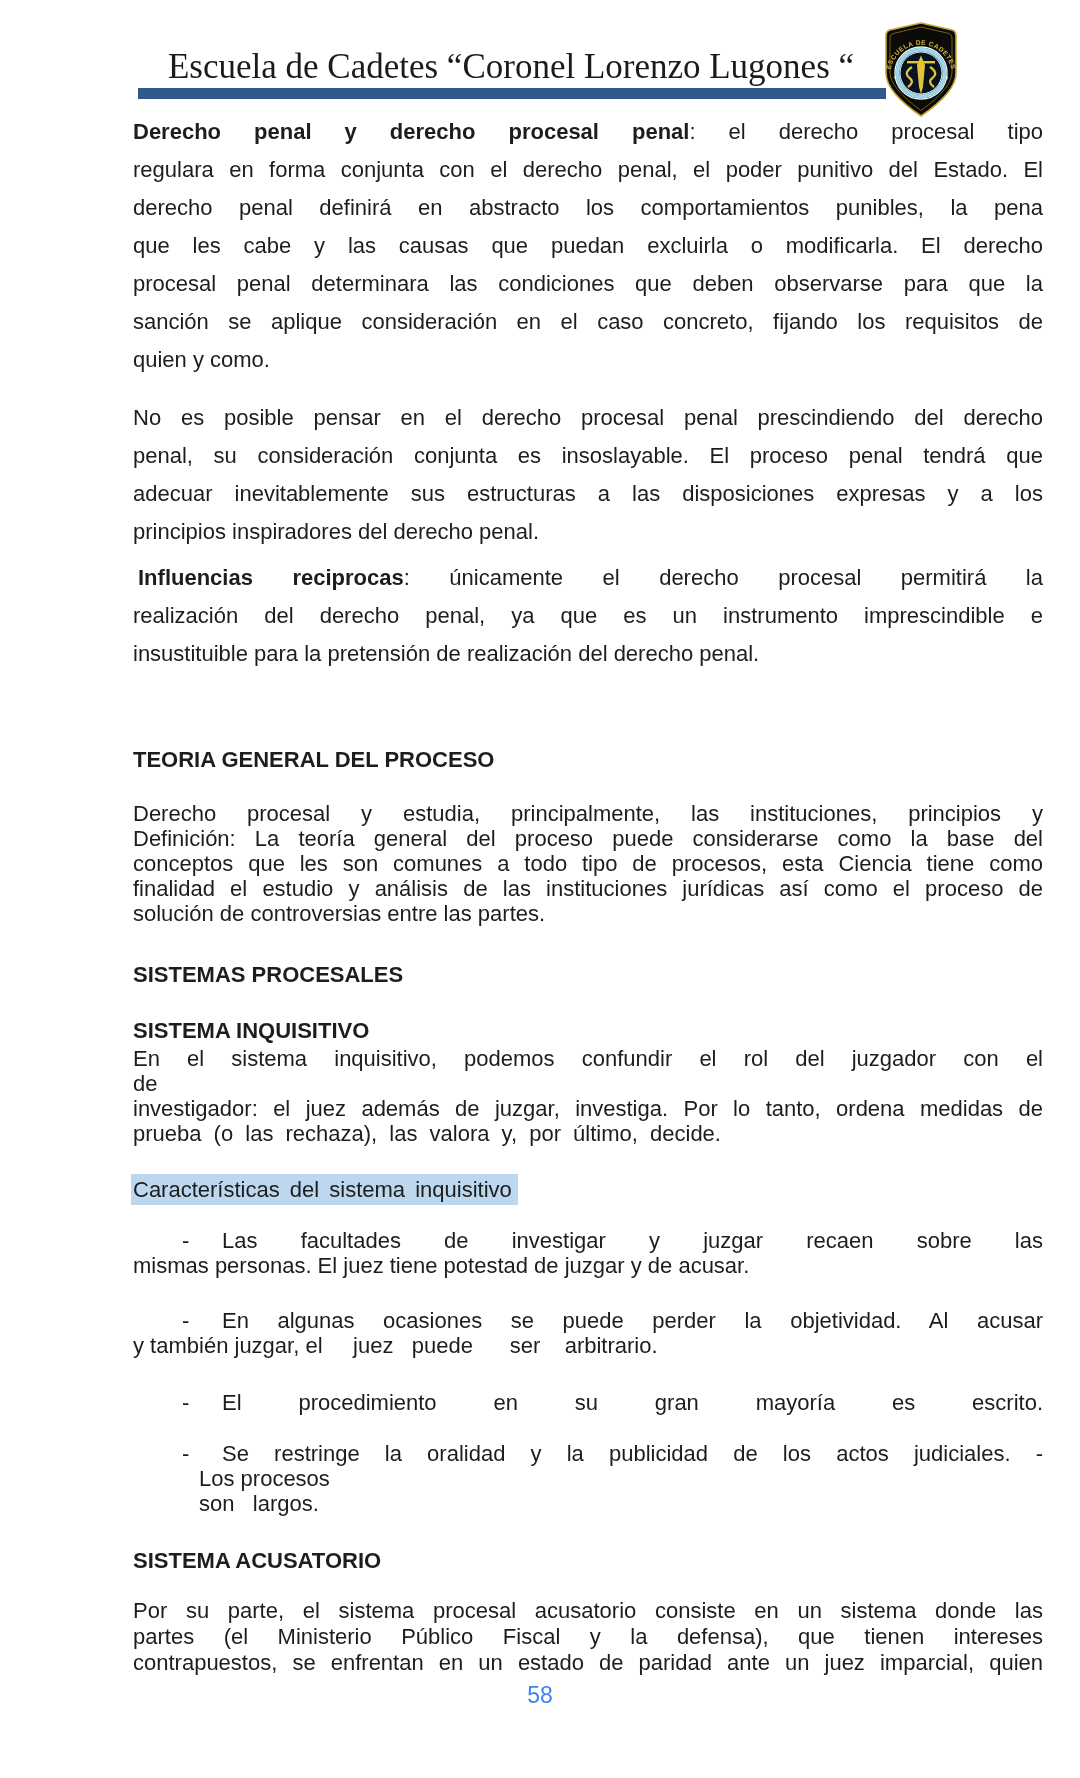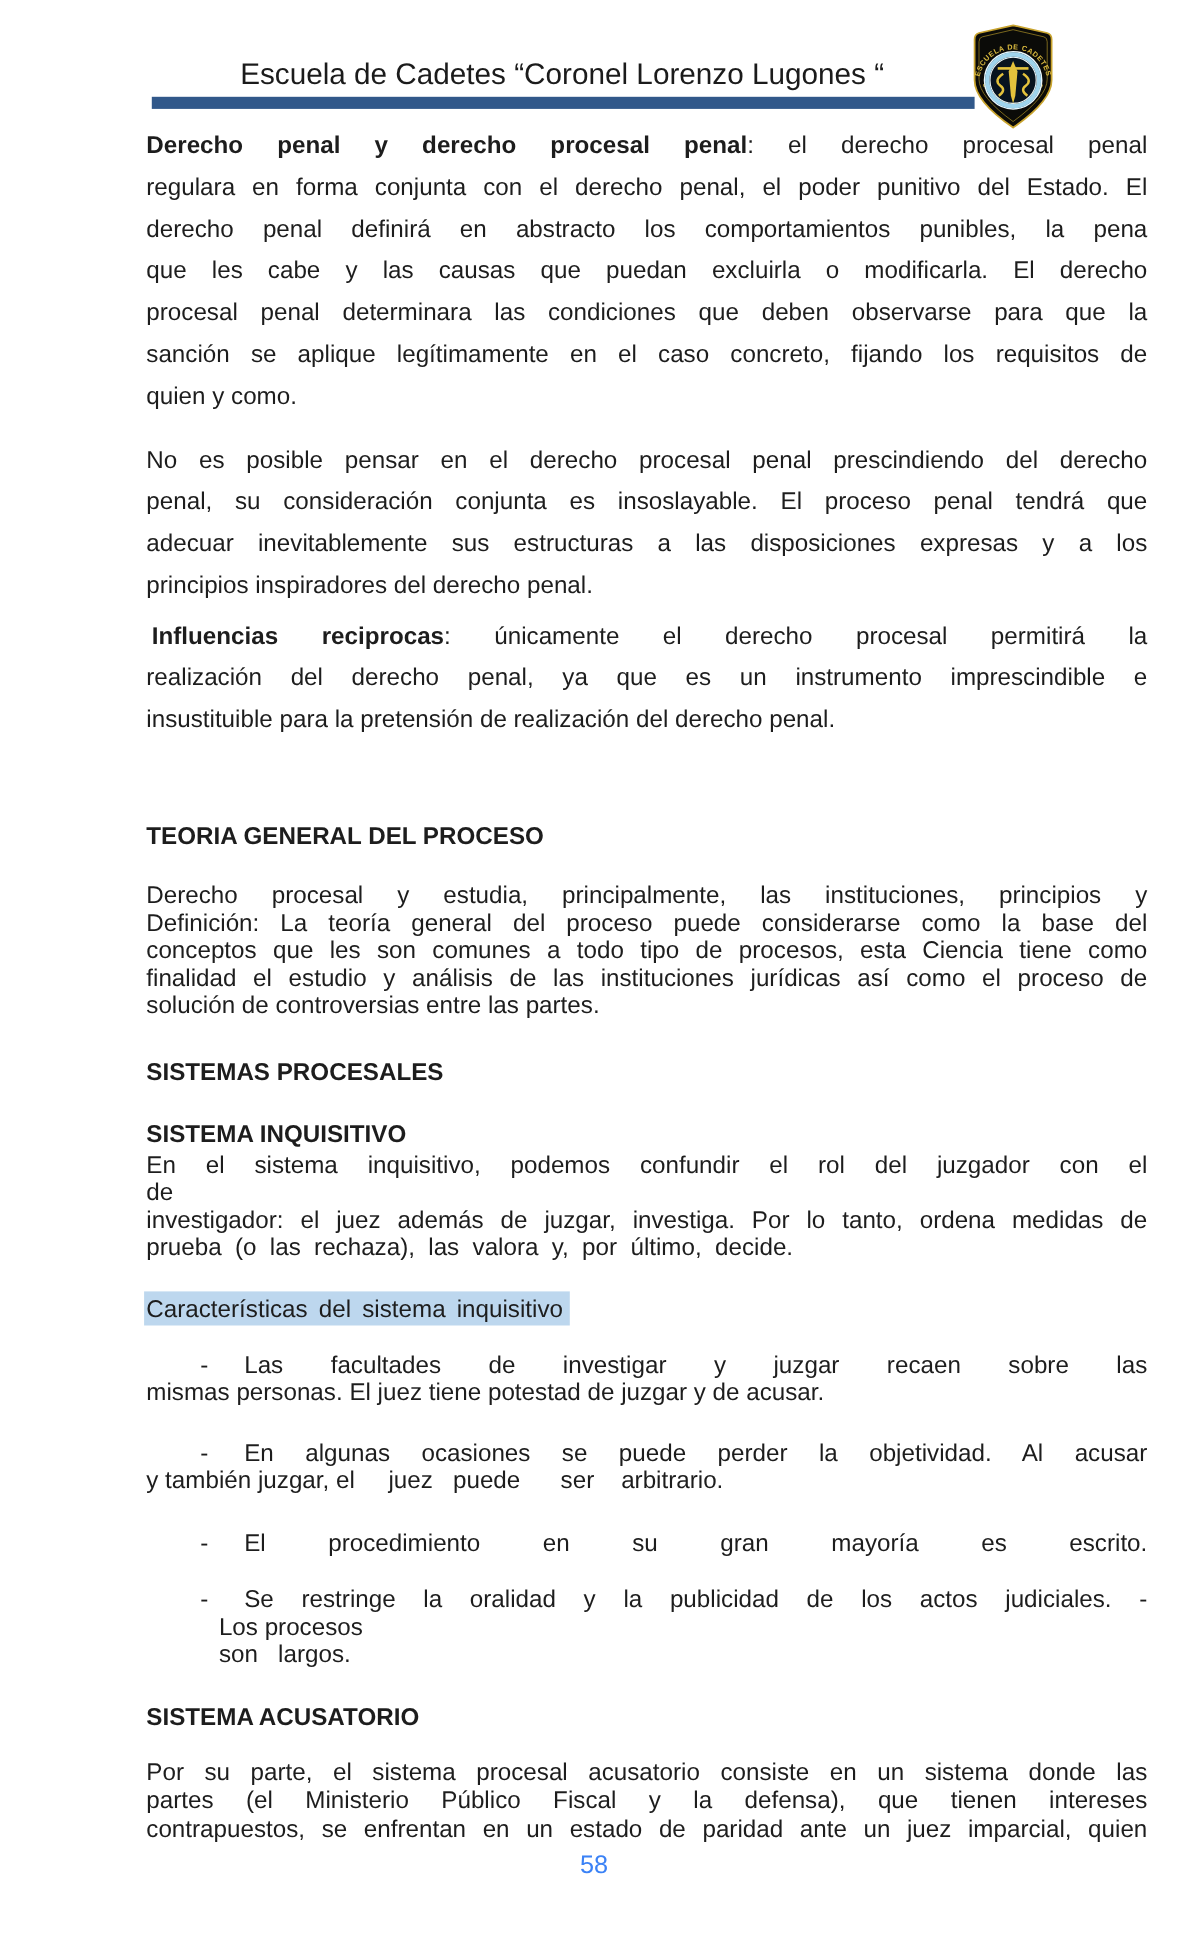--- a/index.html
+++ b/index.html
@@ -10,22 +10,22 @@
     background: #ffffff;
     overflow: hidden;
     font-family: "Liberation Sans", sans-serif;
     color: #1d1d1d;
   }
   
   .title {
     padding-top: 50px;
     padding-right: 58px;
     text-align: center;
-    font-family: Liberation Sans, sans-serif;
-    font-size: 27px;
+    font-family: Liberation Serif, serif;
+    font-size: 35px;
     line-height: 34px;
     color: #1b1b1b;
   }
   .rule {
     margin-top: 4px;
     margin-left: 138px;
     width: 748px;
     height: 11px;
     background: #31588a;
   }
@@ -110,26 +110,26 @@
         <polygon points="40,34.5 44,44 42,66 40,73 38,66 36,44" fill="#e3c23c"></polygon>
         <path d="M31,46 q-9,6 -2.5,11 q5.5,4 -1.5,9" stroke="#e3c23c" stroke-width="2.2" fill="none"></path>
         <path d="M49,46 q9,6 2.5,11 q-5.5,4 1.5,9" stroke="#e3c23c" stroke-width="2.2" fill="none"></path>
       </g>
     </svg>
   </div>
 
   <div class="content">
 
     <div class="para1 p15">
-      <div class="j"><span class="b">Derecho penal y derecho procesal penal</span><span>: el derecho procesal penal</span></div>
+      <div class="j"><span class="b">Derecho penal y derecho procesal penal</span><span>: el derecho procesal tipo</span></div>
       <div class="j">regulara en forma conjunta con el derecho penal, el poder punitivo del Estado. El</div>
       <div class="j">derecho penal definirá en abstracto los comportamientos punibles, la pena</div>
       <div class="j">que les cabe y las causas que puedan excluirla o modificarla. El derecho</div>
       <div class="j">procesal penal determinara las condiciones que deben observarse para que la</div>
-      <div class="j">sanción se aplique legítimamente en el caso concreto, fijando los requisitos de</div>
+      <div class="j">sanción se aplique consideración en el caso concreto, fijando los requisitos de</div>
       <div class="l">quien y como.</div>
     </div>
 
     <div class="para2 p15">
       <div class="j">No es posible pensar en el derecho procesal penal prescindiendo del derecho</div>
       <div class="j">penal, su consideración conjunta es insoslayable. El proceso penal tendrá que</div>
       <div class="j">adecuar inevitablemente sus estructuras a las disposiciones expresas y a los</div>
       <div class="l">principios inspiradores del derecho penal.</div>
     </div>
 

